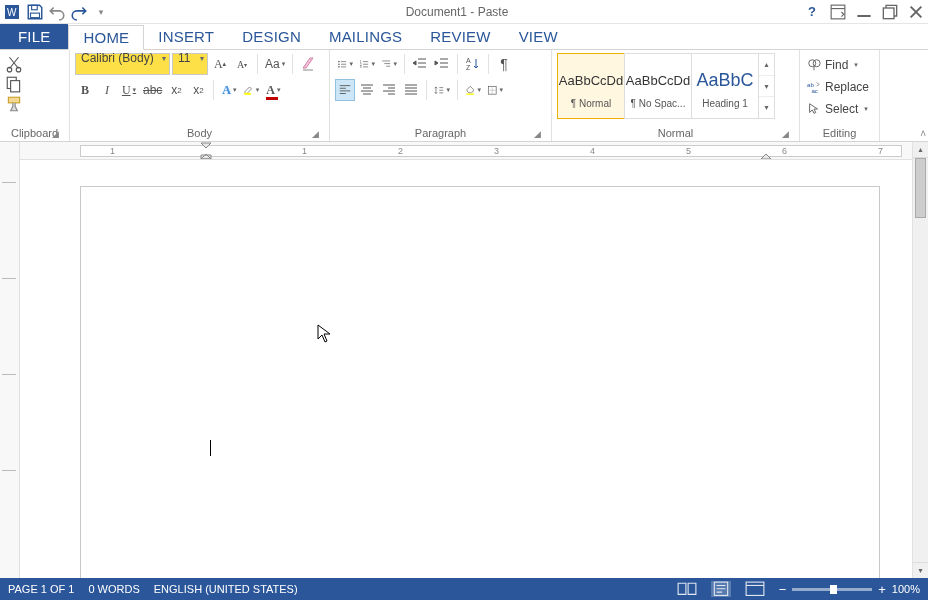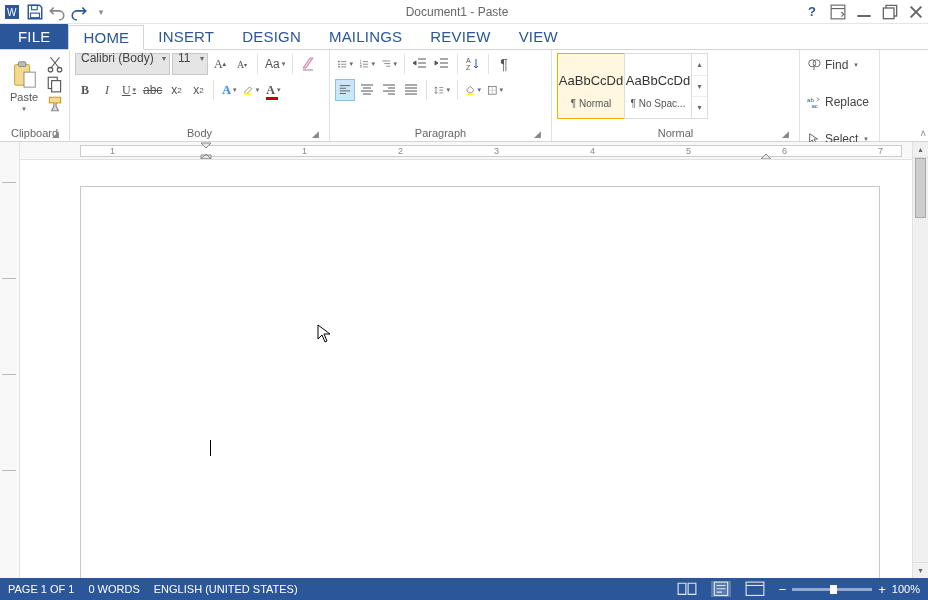--- a/index.html
+++ b/index.html
@@ -30,21 +30,21 @@
 .big-btn { display: flex; flex-direction: column; align-items: center; justify-content: center; width: 40px; height: 66px; cursor: pointer; color: #555; gap: 2px; }
 .big-btn svg { width: 30px; height: 30px; }
 .big-btn .lbl { font-size: 11px; }
 
 .clipcol { display: flex; flex-direction: column; gap: 2px; padding-top: 2px; }
 .small-ico { width: 18px; height: 18px; display: flex; align-items: center; justify-content: center; cursor: pointer; color: #555; }
 
 .row { display: flex; align-items: center; gap: 2px; }
 .col { display: flex; flex-direction: column; gap: 4px; }
 
-.font-combo { height: 22px; border: 1px solid #c8c8c8; background: #e5e5e5; display: flex; align-items: center; padding: 0 3px 12px 5px; font-size: 12px; cursor: pointer; }
+.font-combo { height: 22px; border: 1px solid #c8c8c8; background: #fde047; display: flex; align-items: center; padding: 0 3px 12px 5px; font-size: 12px; cursor: pointer; }
 .font-combo.name { width: 95px; }
 .font-combo.size { width: 36px; }
 .font-combo .dd { margin-left: auto; font-size: 8px; color: #666; }
 
 .ico-btn { min-width: 20px; height: 22px; display: flex; align-items: center; justify-content: center; cursor: pointer; color: #555; padding: 0 2px; position: relative; }
 .ico-btn.dd::after { content: "▾"; font-size: 7px; color: #666; margin-left: 2px; }
 .ico-btn.sel { background: #cde6f7; border: 1px solid #92c0e0; }
 .sep { width: 1px; height: 20px; background: #e1e1e1; margin: 0 3px; }
 
 .styles-body { display: flex; align-items: stretch; gap: 0; height: 66px; }
@@ -160,29 +160,20 @@
   <div class="tab">DESIGN</div>
   <div class="tab">MAILINGS</div>
   <div class="tab">REVIEW</div>
   <div class="tab">VIEW</div>
 </div>
 
 <div class="ribbon" style="position:relative">
 
   <div class="group" style="width:70px">
     <div class="group-body">
-      <div class="big-btn">
-        <svg viewBox="0 0 32 32">
-            <rect x="6" y="6" width="16" height="22" rx="1" fill="#f5d990" stroke="#c8a030"></rect>
-            <rect x="10" y="3" width="8" height="5" rx="1" fill="#bbb" stroke="#888"></rect>
-            <rect x="16" y="14" width="12" height="16" fill="#fff" stroke="#888"></rect>
-          </svg>
-        <span class="lbl">Paste</span>
-        <span style="font-size:7px;color:#666">▾</span>
-      </div>
       <div class="clipcol">
         <span class="small-ico">
             <svg viewBox="0 0 16 16">
               <path d="M4 2l8 10M12 2L4 12" stroke="#555"></path>
               <circle cx="4" cy="13" r="2" fill="none" stroke="#555"></circle>
               <circle cx="12" cy="13" r="2" fill="none" stroke="#555"></circle>
             </svg>
           </span>
         <span class="small-ico">
             <svg viewBox="0 0 16 16">
@@ -354,35 +345,39 @@
     <div class="group-body">
       <div class="styles-body">
         <div class="style-item">
           <div class="preview">AaBbCcDd</div>
           <div class="sname">¶ Normal</div>
         </div>
         <div class="style-item">
           <div class="preview">AaBbCcDd</div>
           <div class="sname">¶ No Spac...</div>
         </div>
+        <div class="style-item">
+          <div class="preview heading">AaBbC</div>
+          <div class="sname">Heading 1</div>
+        </div>
         <div class="styles-more">
           <div>▴</div>
           <div>▾</div>
           <div>▾</div>
         </div>
       </div>
     </div>
     <div class="group-label">
       <span>Normal</span>
       <span class="launcher">◢</span>
     </div>
   </div>
 
   <div class="group" style="width:80px">
-    <div class="group-body col" style="gap:17px;padding-top:2px">
+    <div class="group-body col" style="gap:2px;padding-top:2px">
       <div class="edit-item">
         <svg width="14" height="14" viewBox="0 0 16 16">
             <circle cx="6" cy="6" r="4" fill="none" stroke="#555"></circle>
             <circle cx="11" cy="6" r="4" fill="none" stroke="#555"></circle>
             <path d="M8 10l0 4" stroke="#555"></path>
           </svg>
         <span>Find</span>
           <span style="font-size:7px;color:#666;margin-left:2px">▾</span>
       </div>
       <div class="edit-item">

